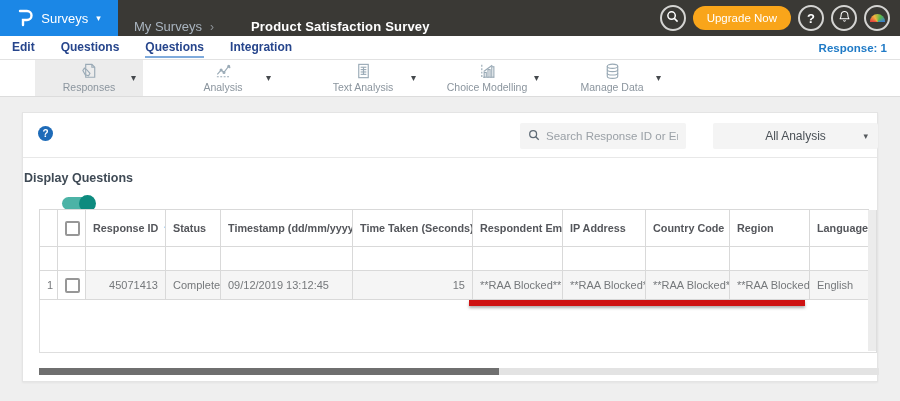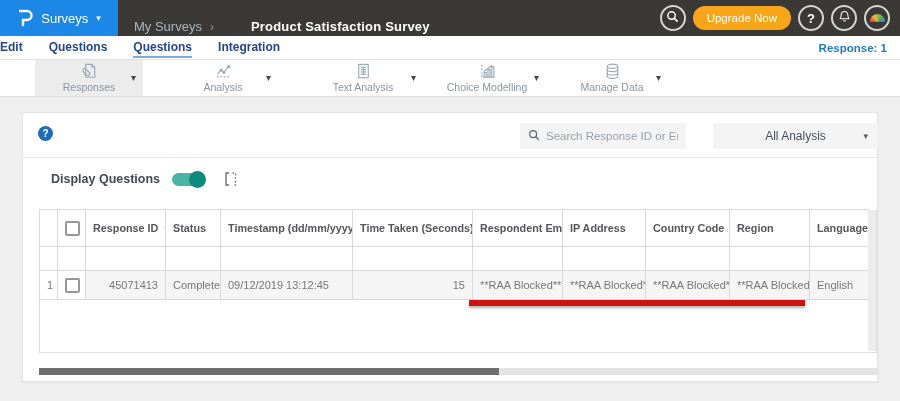--- a/index.html
+++ b/index.html
@@ -17,21 +17,21 @@
   .breadcrumb { display:flex; align-items:center; gap:8px; margin-left:16px; font-size:13px;margin-top:17px; }
   .crumb-parent { color:#a9b4bf; cursor:pointer; }
   .crumb-sep { color:#8d9297; font-size:12px; }
   .crumb-current { color:#ffffff; font-weight:700; letter-spacing:.2px;padding-left:29px; }
   .topnav-right { margin-left:auto; margin-right:10px; display:flex; align-items:center; gap:7px; }
   .circle-btn { width:26px; height:26px; border-radius:50%; border:2px solid #d4d4d2; display:flex; align-items:center; justify-content:center; color:#fff; font-size:13px; font-weight:700; cursor:pointer; background:transparent; }
   .upgrade-btn { height:24px; border:none; border-radius:12px; background:#f9a51a; color:#fff; font-family:"Liberation Sans",sans-serif; font-size:11.5px; font-weight:400; padding:0 14px; cursor:pointer; }
   .avatar-gauge { width:15px; height:8px; border-radius:15px 15px 0 0; background:conic-gradient(from 270deg at 50% 100%, #e23b3b, #f4b63f, #58b947, #3a7bd5 180deg); }
 
   
-  .tabbar { position:absolute; left:0; top:36px; width:900px; height:24px; background:#fff; border-bottom:1px solid #e2e2e2; display:flex; align-items:center; padding-left:0; }
+  .tabbar { position:absolute; left:0; top:36px; width:900px; height:24px; background:#fff; border-bottom:1px solid #e2e2e2; display:flex; align-items:center; padding-left:12px; }
   .tab { position:relative; height:23px; line-height:22px; margin-right:26px; font-size:12px; font-weight:700; color:#26458c; cursor:pointer; }
   .tab.active::after { content:""; position:absolute; left:0; right:0; bottom:1px; height:2px; background:#7fabdc; }
   .response-count { margin-left:auto; margin-right:13px; font-size:11.5px; font-weight:700; color:#1f7ac6; }
 
   
   .toolbar { position:absolute; left:0; top:60px; width:900px; height:37px; background:#fff; border-bottom:1px solid #dcdcdc; }
   .tool-item { position:absolute; top:0; height:36px; text-align:center; cursor:pointer; }
   .tool-item.selected { background:#ececec; }
   .tool-icon { height:19px; margin-top:2px; display:flex; justify-content:center; }
   .tool-label { font-size:10.5px; color:#8b959e; margin-top:0px; }
@@ -47,21 +47,21 @@
   .card-header { position:relative; height:45px; border-bottom:1px solid #e8e8e8; }
   .viewer-title { position:absolute; left:15px; top:13px; font-size:15px; color:#545a5f; display:flex; align-items:center; gap:7px; }
   .help-badge { width:15px; height:15px; border-radius:50%; background:#1e6bb8; color:#fff; font-size:10px; font-weight:700; display:inline-flex; align-items:center; justify-content:center; cursor:pointer; }
   .search-box { position:absolute; left:497px; top:10px; width:166px; height:26px; background:#f4f4f4; border-radius:2px; display:flex; align-items:center; padding:0 8px; gap:6px; }
   .search-box input { flex:1; min-width:0; border:none; background:transparent; outline:none; font-family:"Liberation Sans",sans-serif; font-size:11.5px; color:#54565b; }
   .search-box input::placeholder { color:#9aa0a6; }
   .filter-select { position:absolute; left:690px; top:10px; width:165px; height:26px; background:#f4f4f4; border-radius:2px; display:flex; align-items:center; justify-content:center; font-size:12px; color:#4a5056; cursor:pointer; }
   .filter-select .caret { position:absolute; right:10px; color:#55595d; }
 
   
-  .dq-row { position:absolute; left:28px; top:58px; display:flex; align-items:center; gap:12px; }
+  .dq-row { position:absolute; left:1px; top:58px; display:flex; align-items:center; gap:12px;flex-direction:column; }
   .dq-label { font-size:12.5px; font-weight:700; color:#3f4a55; }
   .toggle { position:relative; width:33px; height:13px; border-radius:7px; background:#4cb3a6; cursor:pointer; }
   .toggle .knob { position:absolute; right:-1px; top:-2px; width:17px; height:17px; border-radius:50%; background:#0d8b7f; }
   .freeze-icon { margin-left:6px; cursor:pointer; display:flex; align-items:center; }
 
   
   .table-wrap { position:absolute; left:16px; top:97px; width:838px; height:143px; border:1px solid #dedede; border-top:none; }
   table.resp { border-collapse:collapse; table-layout:fixed; width:829px; margin-left:-1px; margin-top:-1px; }
   table.resp th, table.resp td { border:1px solid #d9d9d9; padding:0 7px; white-space:nowrap; overflow:hidden; }
   table.resp thead th { height:37px; background:#fff; color:#54565b; font-size:10.8px; font-weight:700; text-align:left; }

